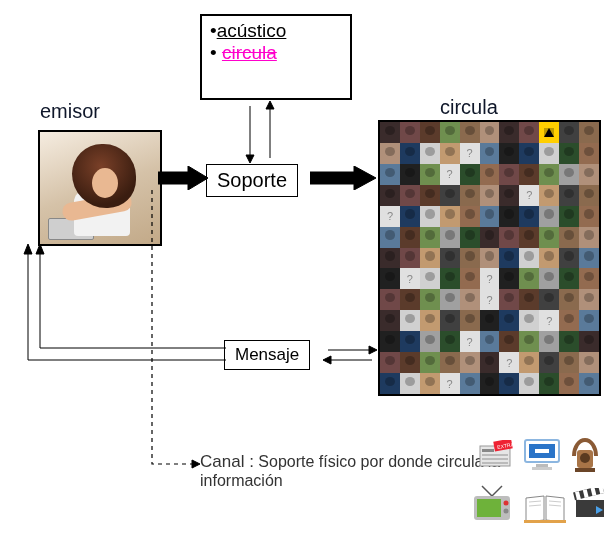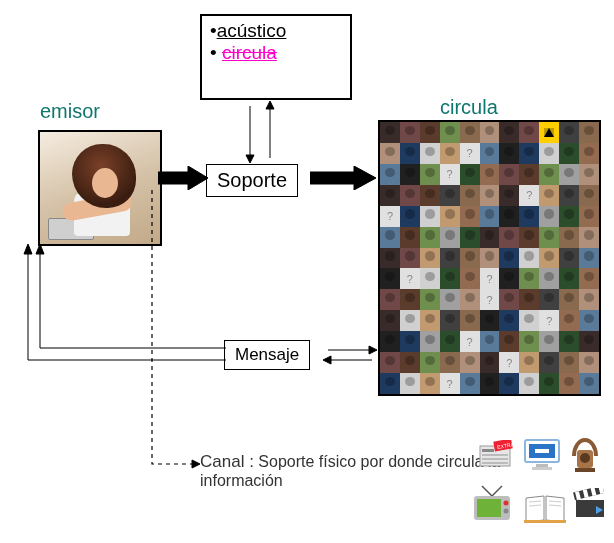--- a/index.html
+++ b/index.html
@@ -15,21 +15,21 @@
     position: absolute;
     border: 1px solid #000;
     background: #fff;
     text-align: center;
     padding: 4px 10px;
     box-sizing: border-box;
   }
   .label {
     position: absolute;
     font-size: 20px;
-    color: #0f766e;
+    color: #0f172a;
   }
   
   #label-emisor { left: 40px; top: 100px; }
   
   #label-receptor { left: 440px; top: 96px; }
   
   #box-codigo {
     left: 200px; top: 14px; width: 152px; height: 86px;
     border: 2px solid #000;
     text-align: left;

